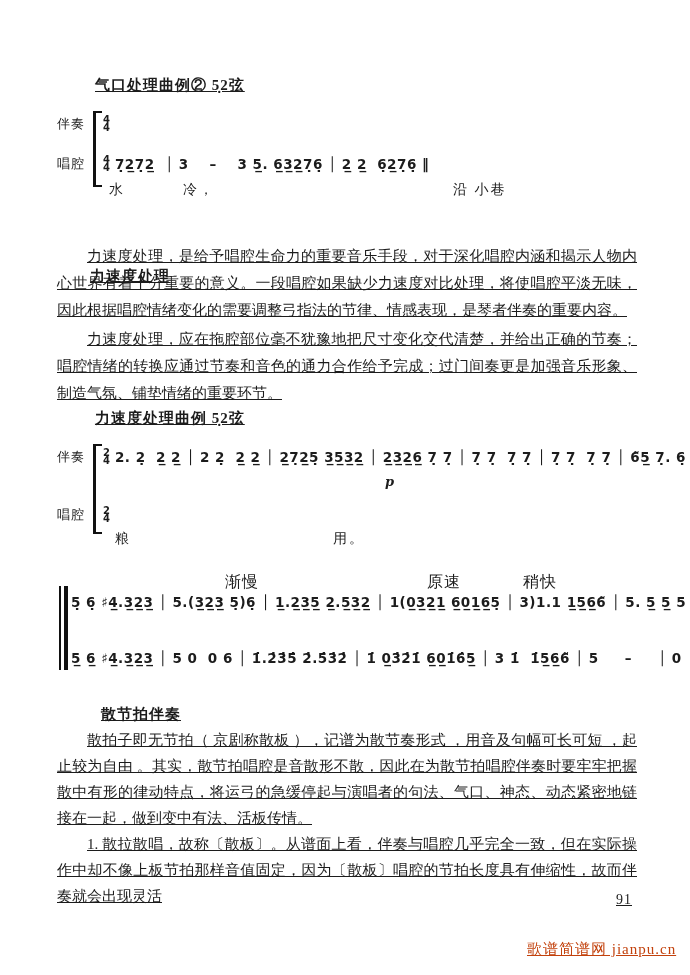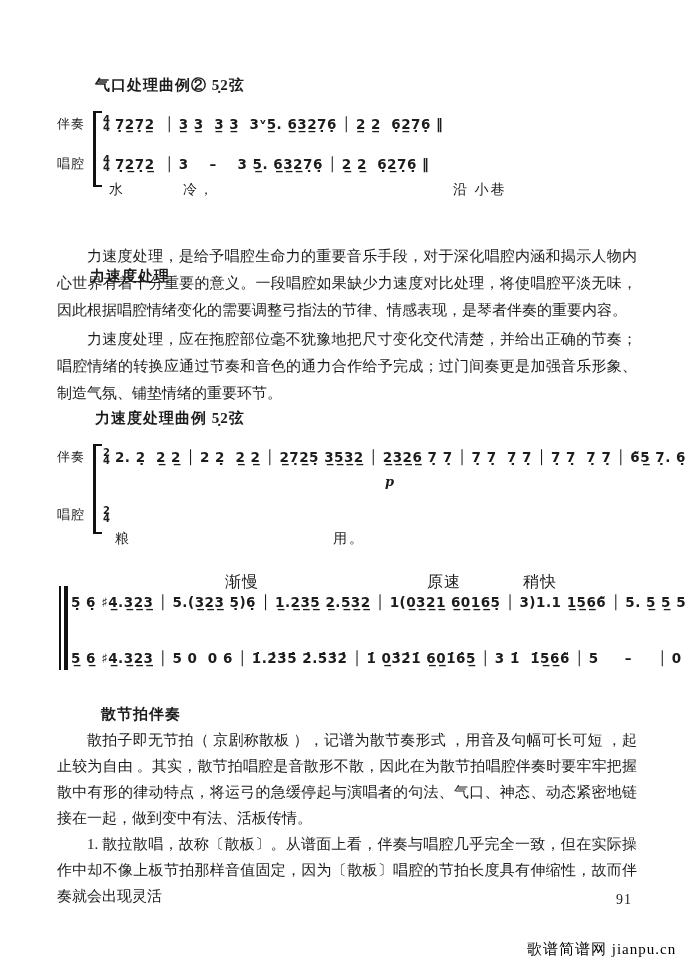--- a/index.html
+++ b/index.html
@@ -1,21 +1,21 @@
 <!DOCTYPE html>
 <html><head>
 <meta charset="utf-8">
 <style>
   html,body{margin:0;padding:0;}
   body{
     width:690px;height:975px;position:relative;overflow:hidden;
     background:#ffffff;color:#1c1c1c;
     font-family:"Liberation Serif","DejaVu Serif",serif;
   }
-  .abs{position:absolute;}
+  .abs{position:absolute;text-decoration:underline;}
   .ex-title{font-size:15px;font-weight:600;letter-spacing:1px;}
   .h-bold{font-size:15px;font-weight:bold;letter-spacing:1px;}
   .para{font-size:15px;line-height:27px;text-align:justify;text-indent:2em;width:580px;}
   .para.tight{line-height:26px;}
   .system{position:absolute;}
   .sys-row{position:absolute;display:flex;align-items:center;white-space:nowrap;}
   .part-label{font-size:13px;width:32px;letter-spacing:1px;flex:none;}
   .notes{
     font-family:"DejaVu Sans",sans-serif;font-weight:bold;font-size:13.5px;
     white-space:pre;letter-spacing:.5px;
@@ -29,36 +29,35 @@
     position:absolute;width:6px;
     border-left:3px solid #111;border-top:2px solid #111;border-bottom:2px solid #111;
   }
   .bracket.dbl{
     border-left:2px solid #111;border-right:4px solid #111;border-top:none;border-bottom:none;width:3px;
   }
   .lyric{position:absolute;font-size:14px;letter-spacing:2px;}
   .dyn{position:absolute;font-family:"DejaVu Serif",serif;font-style:italic;font-weight:bold;font-size:13px;}
   .tempo{position:absolute;font-size:16px;letter-spacing:1px;}
   .pageno{font-size:14px;letter-spacing:1px;}
-  .watermark{font-size:15px;color:#000000;letter-spacing:1px;}
+  .watermark{font-size:15px;color:#c2410c;letter-spacing:1px;}
 </style>
 </head>
 <body>
 
 <div class="abs ex-title" style="left:95px;top:76px;">气口处理曲例②  5̣2弦</div>
 
 <div class="system" style="left:57px;top:103px;width:612px;height:100px;">
   <div class="bracket" style="left:36px;top:8px;height:72px;"></div>
   <div class="sys-row" style="left:0;top:12px;width:612px;">
     <span class="part-label">伴奏</span>
     <span class="timesig" style="margin-left:14px;">
       <span>4</span>
       <span>4</span>
     </span>
-    <span class="notes">7̣2̲7̣2̲  │ 3̲ 3̲  3̲ 3̲  3ᵛ5̲. 6̲3̲2̲7̣6̣ │ 2̲ 2̲  6̣2̲7̣6̣ ‖</span>
   </div>
   <div class="sys-row" style="left:0;top:52px;width:612px;">
     <span class="part-label">唱腔</span>
     <span class="timesig" style="margin-left:14px;">
       <span>4</span>
       <span>4</span>
     </span>
     <span class="notes">7̣2̲7̣2̲  │ 3    –    3 5̲. 6̲3̲2̲7̣6̣ │ 2̲ 2̲  6̣2̲7̣6̣ ‖</span>
   </div>
   <span class="lyric" style="left:52px;top:78px;">水</span>

